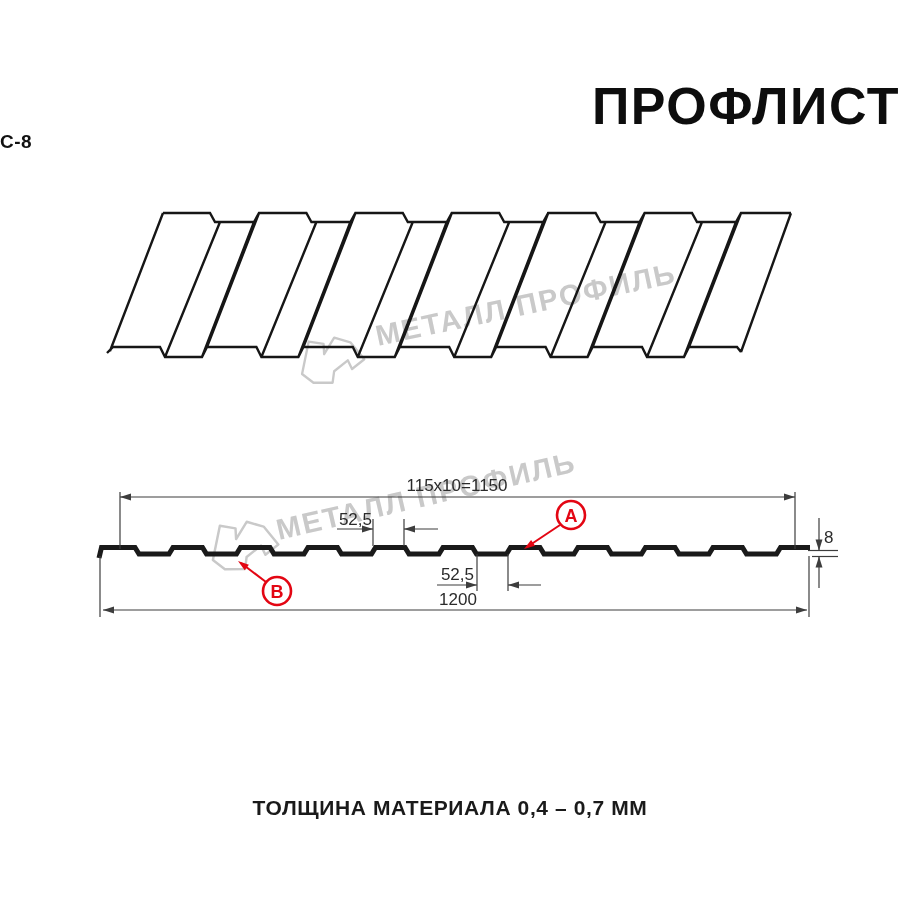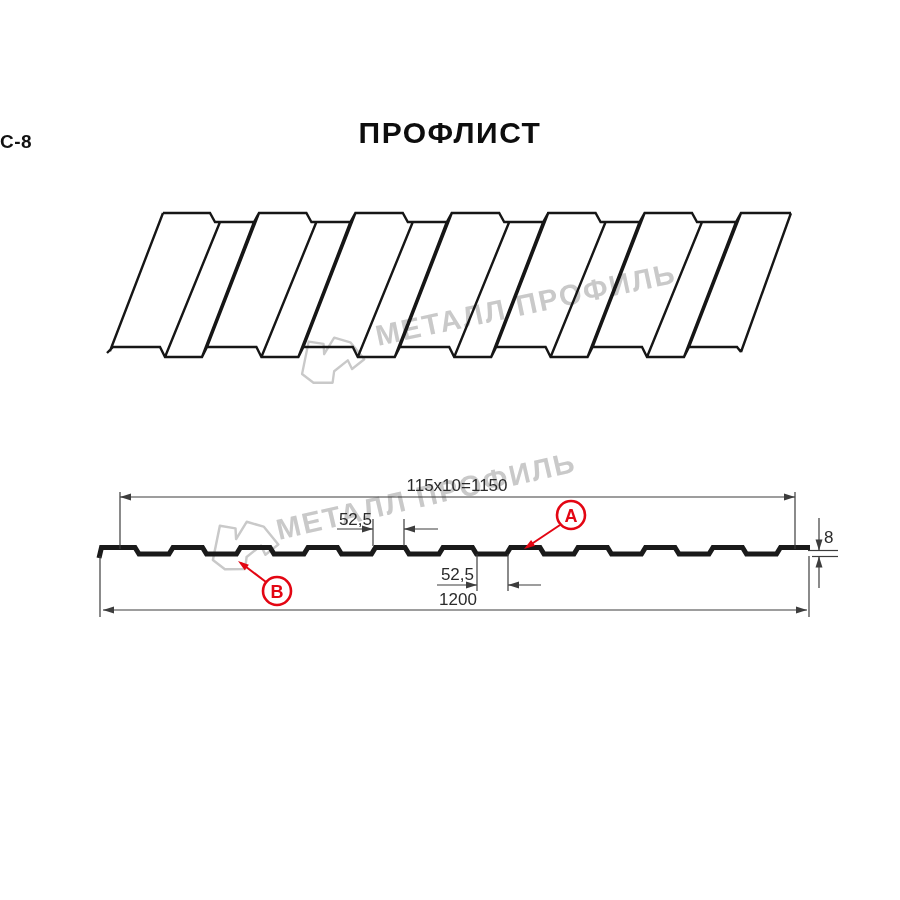--- a/index.html
+++ b/index.html
@@ -1,19 +1,19 @@
 <!DOCTYPE html>
 <html><head>
 <meta charset="utf-8">
 <style>
   html,body{margin:0;padding:0;background:#fff;}
   body{width:900px;height:900px;position:relative;font-family:"Liberation Sans",sans-serif;overflow:hidden;}
   .stage{position:absolute;inset:0;width:900px;height:900px;background:#ffffff;}
-  .title{position:absolute;top:76px;left:0;width:900px;text-align:center;
-         font-size:30px;font-weight:800;letter-spacing:1.5px;color:#0d0d0d;margin-top:40px;}
+  .title{position:absolute;top:76px;left:0;width:900px;text-align:right;
+         font-size:52px;font-weight:800;letter-spacing:1.5px;color:#0d0d0d;}
   .subtitle{position:absolute;top:131px;left:0;width:900px;text-align:left;
          font-size:19px;font-weight:600;letter-spacing:0.5px;color:#111;}
   .footer{position:absolute;top:796px;left:0;width:900px;text-align:center;
          font-size:21px;font-weight:600;letter-spacing:0.6px;color:#1a1a1a;}
   svg.art{position:absolute;top:0;left:0;}
   svg text{font-family:"Liberation Sans",sans-serif;}
   .dim-text{font-size:17px;fill:#2b2b2b;}
   .wm-text{font-size:29px;font-weight:700;letter-spacing:2px;fill:#c9c9c9;}
   .red-letter{font-size:18px;font-weight:600;fill:#e30613;}
 </style>
@@ -104,13 +104,14 @@
       </g>
       <g>
         <line x1="266" y1="582" x2="241" y2="563" stroke="#e30613" stroke-width="2"></line>
         <polygon points="238,561 244.7,570.3 248.9,564.7" fill="#e30613"></polygon>
         <circle cx="277" cy="591" r="14" fill="#ffffff" stroke="#e30613" stroke-width="2.6"></circle>
         <text class="red-letter" x="277" y="597.5" text-anchor="middle">B</text>
       </g>
     </g>
   </svg>
 
+  <div class="footer">ТОЛЩИНА МАТЕРИАЛА 0,4 – 0,7 ММ</div>
 </div>
 
 </body></html>

